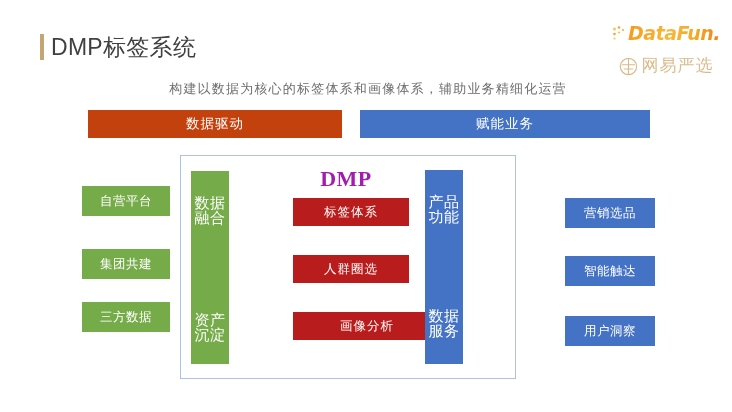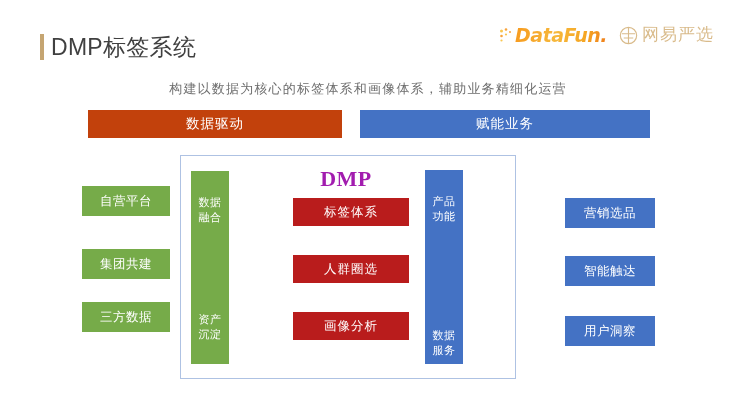--- a/index.html
+++ b/index.html
@@ -45,26 +45,27 @@
     font-size: 23px;
     color: #404040;
     letter-spacing: 0.3px;
     line-height: 26px;
     white-space: nowrap;
   }
 
   
   .logo-bar {
     position: absolute;
-    right: 18px;
+    right: 12px;
     top: 22px;
     display: flex;
     align-items: center;
     gap: 12px;
     height: 26px;
+    flex-direction: column;
   }
   .datafun-logo {
     display: flex;
     align-items: center;
     gap: 2px;
   }
   .df-dots { display:block; }
   .df-word {
     font-family: "DejaVu Sans", sans-serif;
     font-size: 19px;
@@ -177,59 +178,59 @@
 
   
   .pillar {
     position: absolute;
     width: 38px;
     display: flex;
     flex-direction: column;
     justify-content: space-between;
     align-items: center;
     color: #ffffff;
-    font-size: 11px;
+    font-size: 15px;
     line-height: 15px;
     text-align: right;
     letter-spacing: 0.5px;
     box-sizing: border-box;
   }
   .pillar-green {
     left: 191px;
     top: 171px;
     height: 193px;
     background: #76ab49;
     padding: 24px 0 22px 0;
   }
   .pillar-blue {
     left: 425px;
     top: 170px;
     height: 194px;
     background: #4472c4;
-    padding: 24px 0 6px 0;
+    padding: 24px 0 26px 0;
   }
   .pillar-label { display: block; }
   .pillar-label span { display: block; }
 
   
   .gray-box {
     position: absolute;
     left: 293px;
     width: 116px;
     height: 28px;
     line-height: 28px;
     text-align: center;
     background: #b91c1c;
     color: #ffffff;
     font-size: 12.5px;
     letter-spacing: 1px;
   }
   .gray-1 { top: 198px; }
   .gray-2 { top: 255px; }
-  .gray-3 { top: 312px; }
+  .gray-3 { top: 312px; padding-left: 16px; }
 </style>
 </head>
 <body>
 
 <div id="slide">
 
   <div class="title-wrap">
     <div class="title-accent"></div>
     <div class="slide-title">DMP标签系统</div>
   </div>

